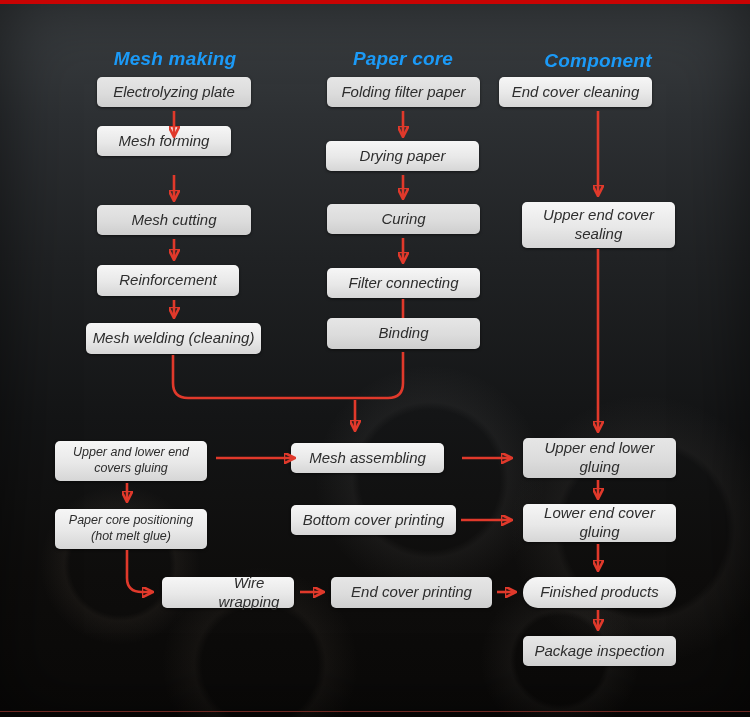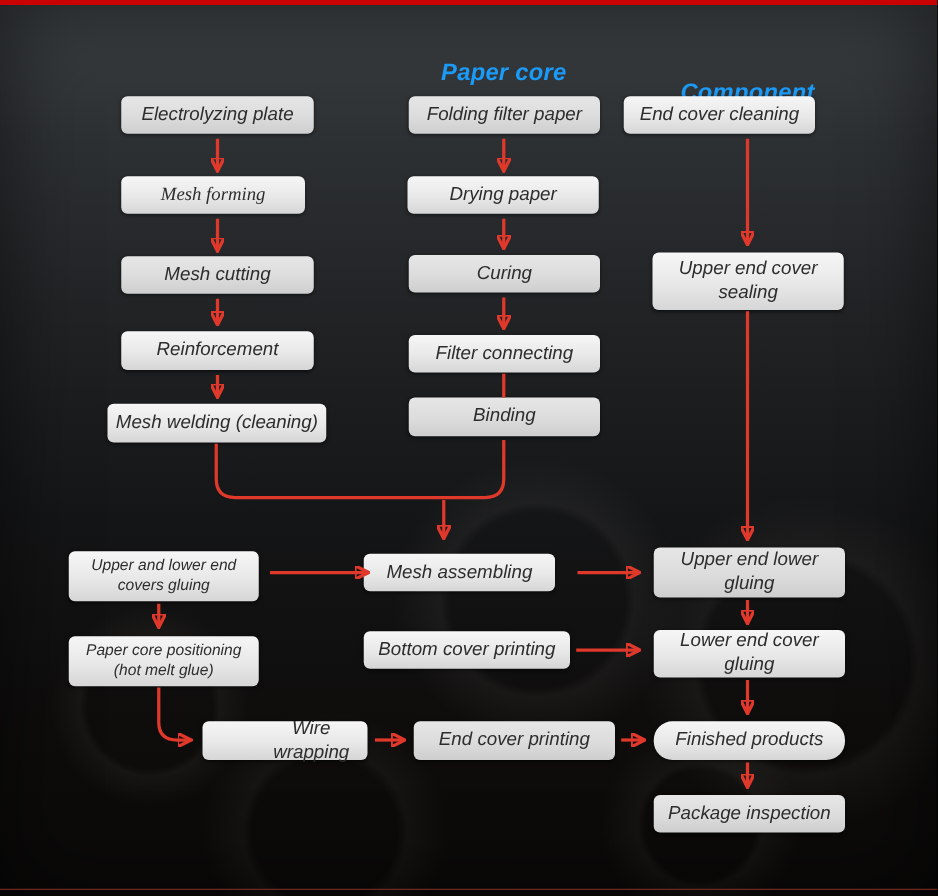--- a/index.html
+++ b/index.html
@@ -34,27 +34,28 @@
   .node.small{font-size:12.5px;}
   svg.arrows{position:absolute;left:0;top:0;pointer-events:none;}
   svg.arrows path{fill:none;stroke:#e0392b;stroke-width:2.6;}
 </style>
 </head>
 <body>
 
 <div class="frame">
   <div class="top-bar"></div>
 
+  <div class="col-header" style="left:175px;top:48px;">Mesh making</div>
   <div class="col-header" style="left:403px;top:48px;">Paper core</div>
-  <div class="col-header" style="left:598px;top:64px;">Component</div>
+  <div class="col-header" style="left:598px;top:50px;">Component</div>
 
   <div class="node shade" style="left:97px;top:77px;width:154px;height:30px;">Electrolyzing plate</div>
-  <div class="node" style="left:97px;top:141px;width:147px;height:30px;font-family:Liberation Serif, serif;">Mesh forming</div>
+  <div class="node" style="left:97px;top:126px;width:134px;height:30px;">Mesh forming</div>
   <div class="node shade" style="left:97px;top:205px;width:154px;height:30px;">Mesh cutting</div>
-  <div class="node" style="left:97px;top:265px;width:154px;height:31px;">Reinforcement</div>
+  <div class="node" style="left:97px;top:265px;width:142px;height:31px;">Reinforcement</div>
   <div class="node" style="left:86px;top:323px;width:175px;height:31px;">Mesh welding (cleaning)</div>
 
   <div class="node shade" style="left:327px;top:77px;width:153px;height:30px;">Folding filter paper</div>
   <div class="node" style="left:326px;top:141px;width:153px;height:30px;">Drying paper</div>
   <div class="node shade" style="left:327px;top:204px;width:153px;height:30px;">Curing</div>
   <div class="node" style="left:327px;top:268px;width:153px;height:30px;">Filter connecting</div>
   <div class="node shade" style="left:327px;top:318px;width:153px;height:31px;">Binding</div>
 
   <div class="node" style="left:499px;top:77px;width:153px;height:30px;">End cover cleaning</div>
   <div class="node" style="left:522px;top:202px;width:153px;height:46px;">Upper end cover sealing</div>

